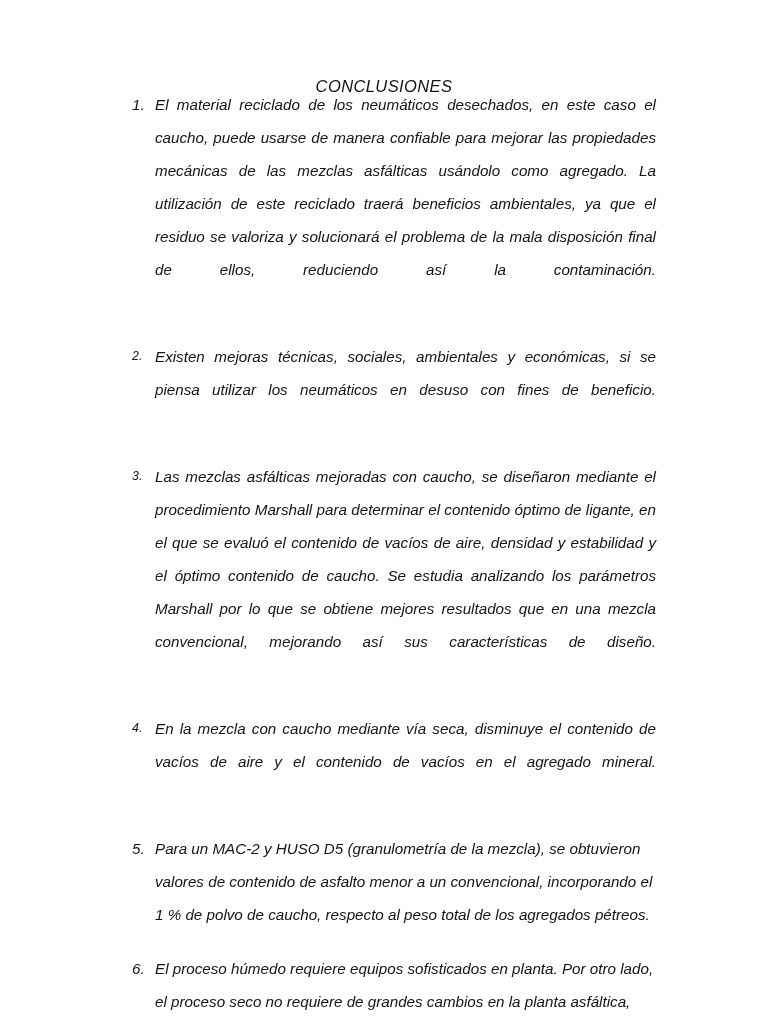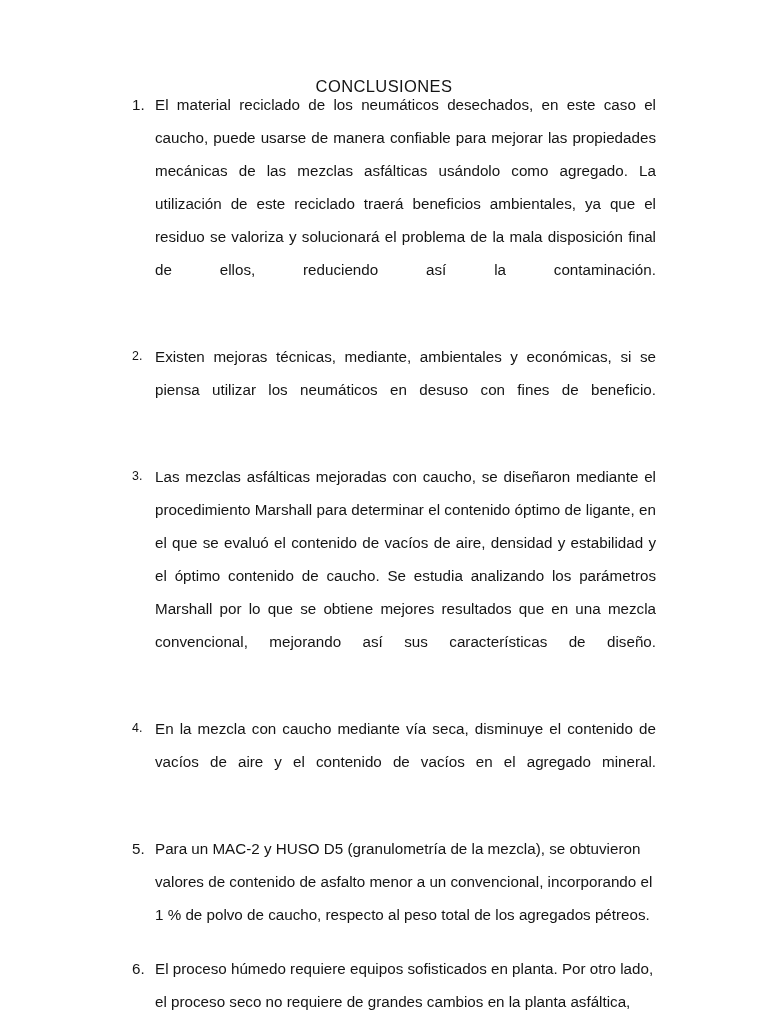--- a/index.html
+++ b/index.html
@@ -16,20 +16,21 @@
     color: #141414;
     -webkit-font-smoothing: antialiased;
   }
 
   .page {
     position: relative;
     width: 768px;
     height: 1024px;
     background: #ffffff;
     box-sizing: border-box;
+    font-style: italic;
   }
 
   
   .doc-title {
     position: absolute;
     top: 64px;
     left: 0;
     width: 768px;
     text-align: center;
     font-size: 16.5px;
@@ -107,21 +108,21 @@
 
   <h1 class="doc-title">CONCLUSIONES</h1>
 
   <ol class="conclusion-list">
       <li class="conclusion-item">
         <span class="item-number">1.</span>
         <span class="item-text">El material reciclado de los neumáticos desechados, en este caso el caucho, puede usarse de manera confiable para mejorar las propiedades mecánicas de las mezclas asfálticas usándolo como agregado. La utilización de este reciclado traerá beneficios ambientales, ya que el residuo se valoriza y solucionará el problema de la mala disposición final de ellos, reduciendo así la contaminación.</span>
       </li>
       <li class="conclusion-item">
         <span class="item-number small">2.</span>
-        <span class="item-text">Existen mejoras técnicas, mediante, ambientales y económicas, si se piensa utilizar los neumáticos en desuso con fines de beneficio.</span>
+        <span class="item-text">Existen mejoras técnicas, sociales, ambientales y económicas, si se piensa utilizar los neumáticos en desuso con fines de beneficio.</span>
       </li>
       <li class="conclusion-item">
         <span class="item-number small">3.</span>
         <span class="item-text">Las mezclas asfálticas mejoradas con caucho, se diseñaron mediante el procedimiento Marshall para determinar el contenido óptimo de ligante, en el que se evaluó el contenido de vacíos de aire, densidad y estabilidad y el óptimo contenido de caucho. Se estudia analizando los parámetros Marshall por lo que se obtiene mejores resultados que en una mezcla convencional, mejorando así sus características de diseño.</span>
       </li>
       <li class="conclusion-item">
         <span class="item-number small">4.</span>
         <span class="item-text">En la mezcla con caucho mediante vía seca, disminuye el contenido de vacíos de aire y el contenido de vacíos en el agregado mineral.</span>
       </li>
       <li class="conclusion-item align-left">

